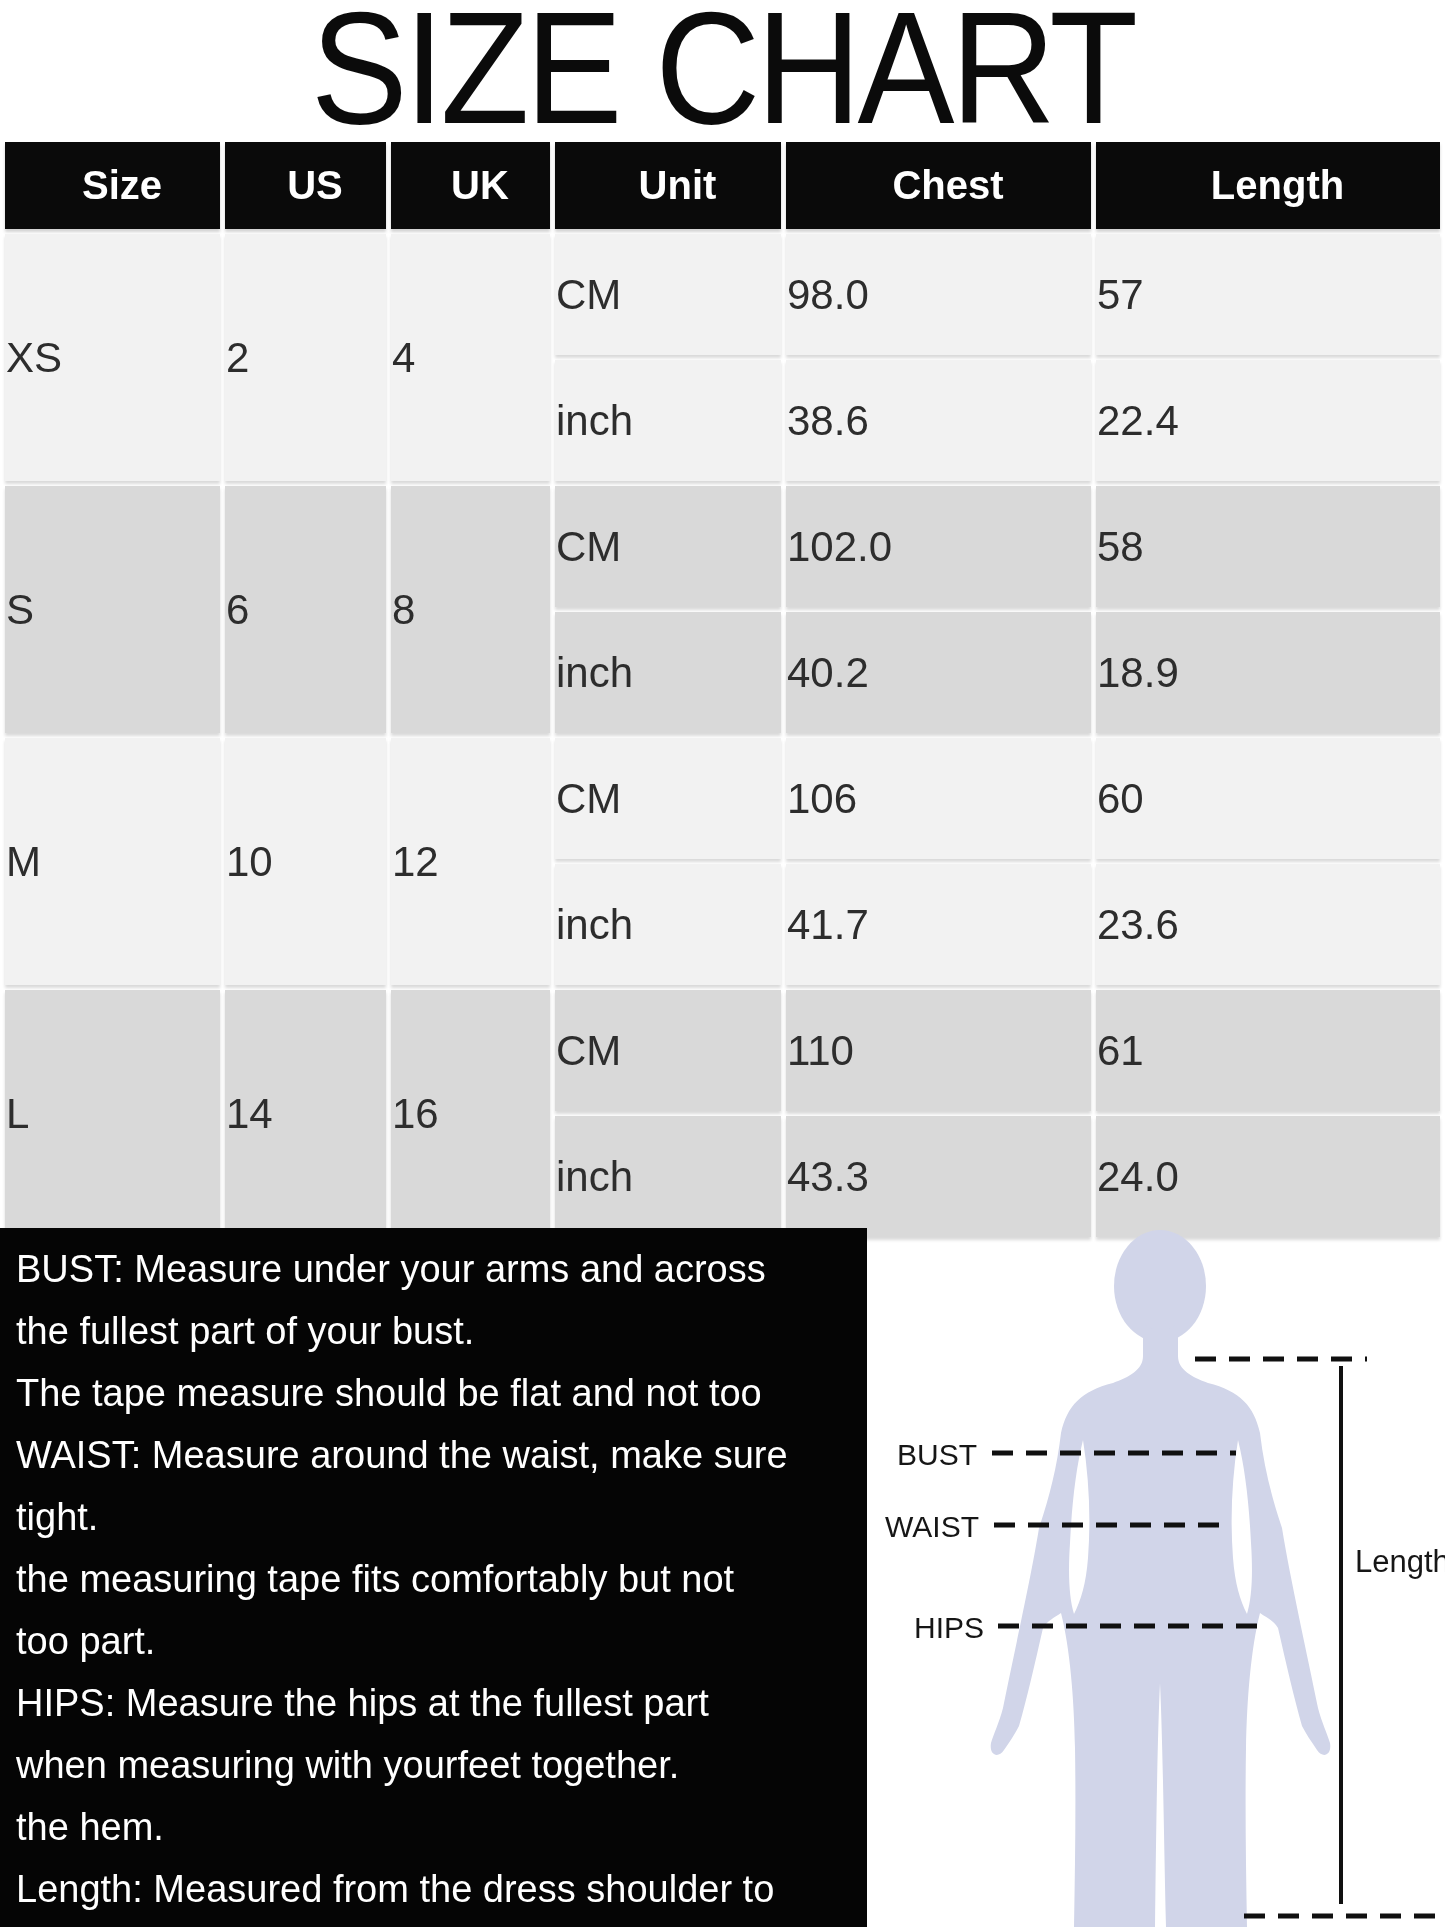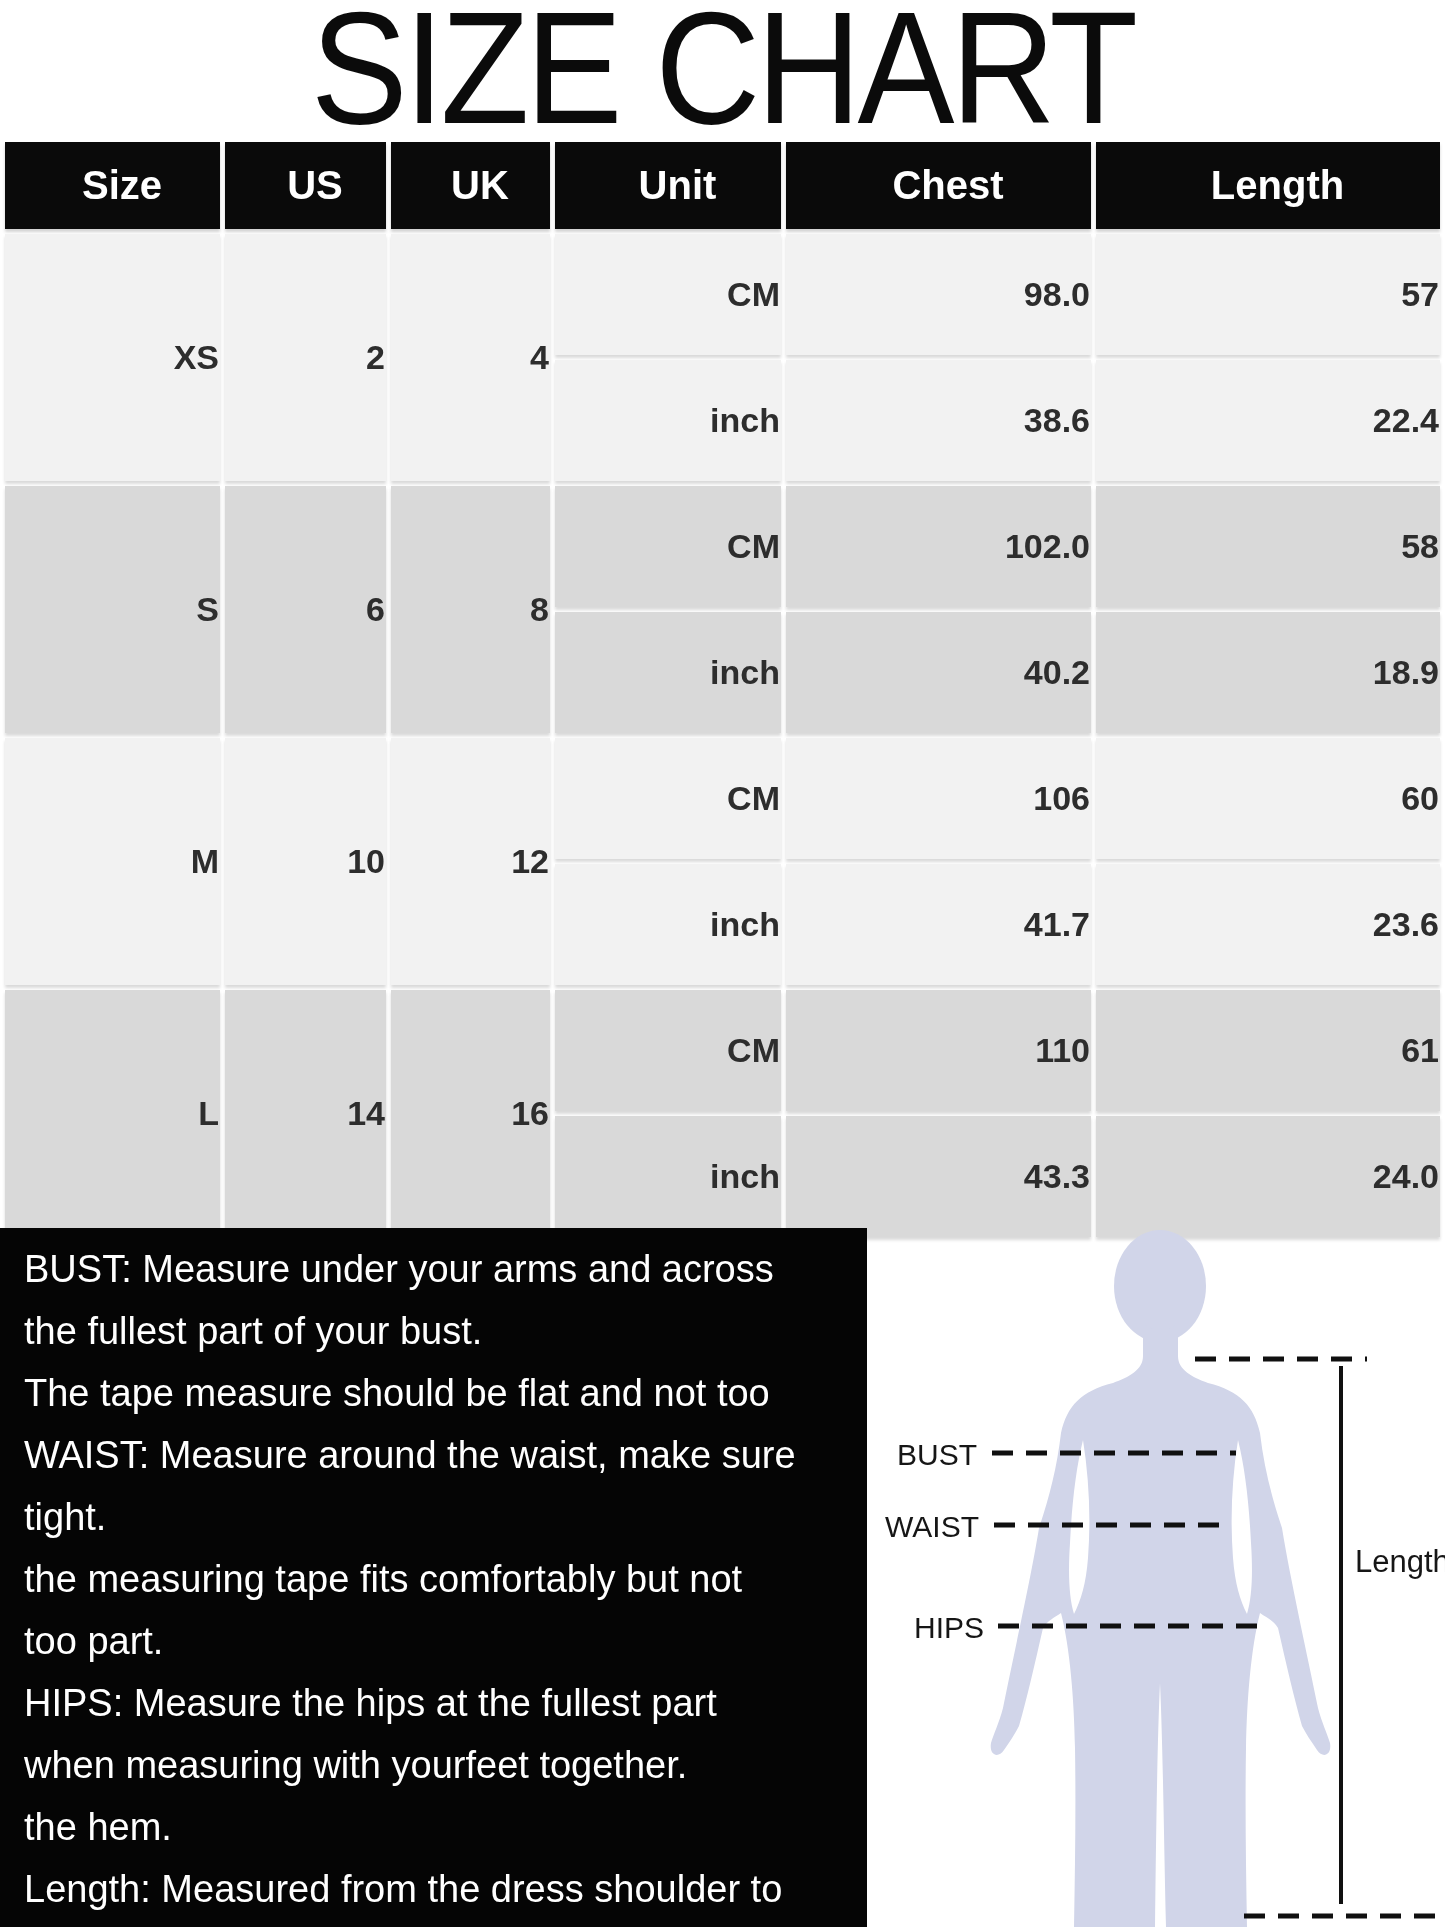--- a/index.html
+++ b/index.html
@@ -17,32 +17,32 @@
     position:absolute;top:137px;left:0;width:1445px;
     border-collapse:separate;border-spacing:5px;table-layout:fixed;
   }
   .size-table th{
     background:var(--header-bg,#0a0a0a);color:#ffffff;height:85px;
     font-size:40px;font-weight:700;text-align:center;vertical-align:middle;
     box-shadow:0 3px 3px rgba(0,0,0,.18);
     padding-left:20px;
   }
   .size-table td{
-    height:119px;text-align:right;vertical-align:middle;
-    font-size:34px;font-weight:700;color:#2d2d2d;
+    height:119px;text-align:left;vertical-align:middle;
+    font-size:42px;font-weight:400;color:#2d2d2d;
     box-shadow:0 3px 3px rgba(0,0,0,.15);
   }
   tr.light td{background:var(--row-light,#f2f2f2);}
   tr.dark  td{background:var(--row-dark,#d9d9d9);}
   .instructions-panel{
     position:absolute;top:1228px;left:0;width:867px;height:699px;
     background:var(--panel-bg,#050505);color:#ffffff;box-sizing:border-box;
     padding:10px 0 0 16px;font-size:38px;
   }
-  .instructions-panel .line{height:62px;line-height:62px;white-space:nowrap;margin-left:8px;}
+  .instructions-panel .line{height:62px;line-height:62px;white-space:nowrap;}
   .diagram{position:absolute;top:1228px;left:867px;width:578px;height:699px;}
   .diagram svg{display:block;}
   .diagram text{
     font-family:"Liberation Sans",sans-serif;fill:#161616;
   }
 </style>
 </head>
 <body>
 
 <h1 class="page-title">SIZE CHART</h1>

